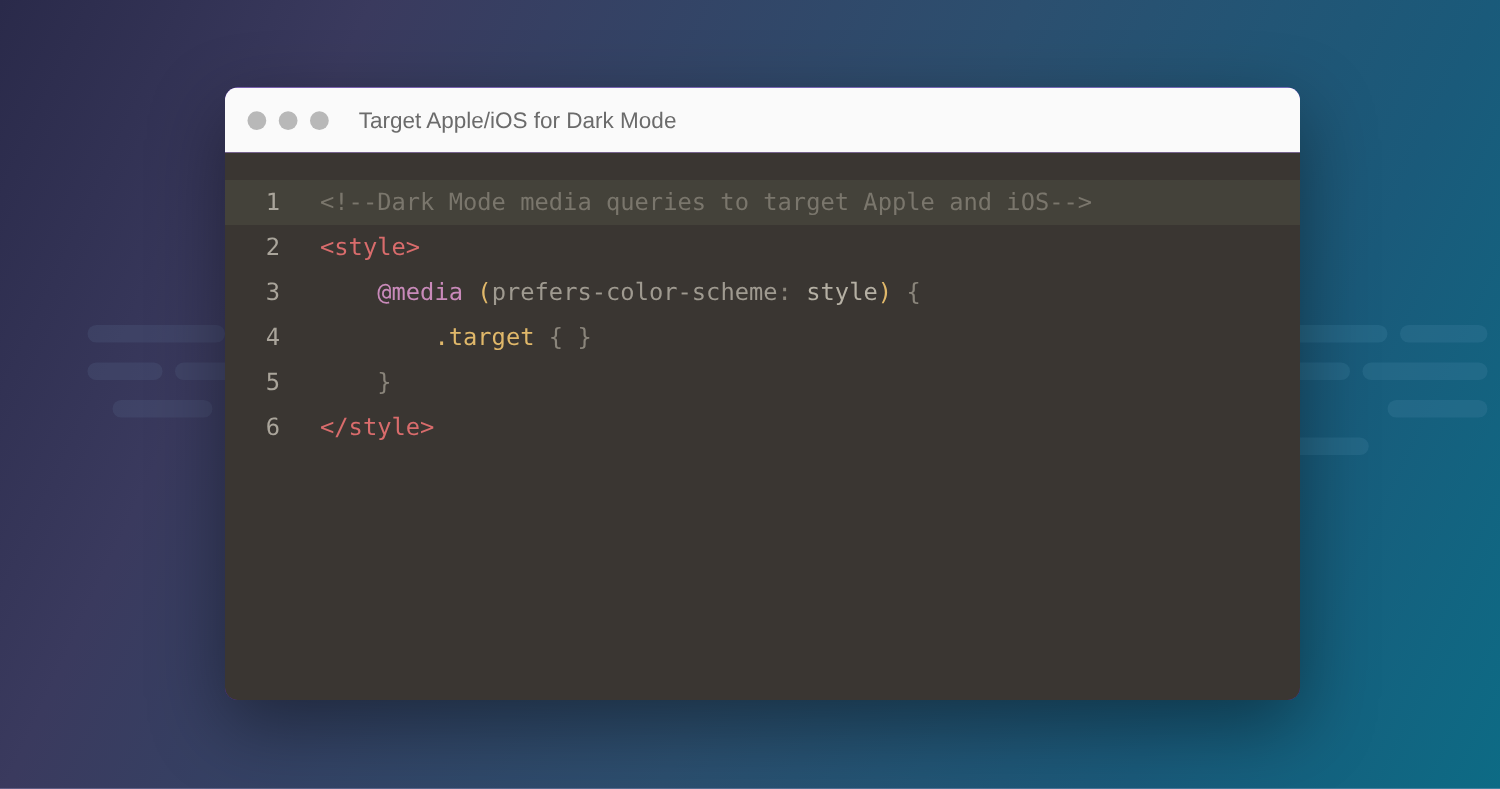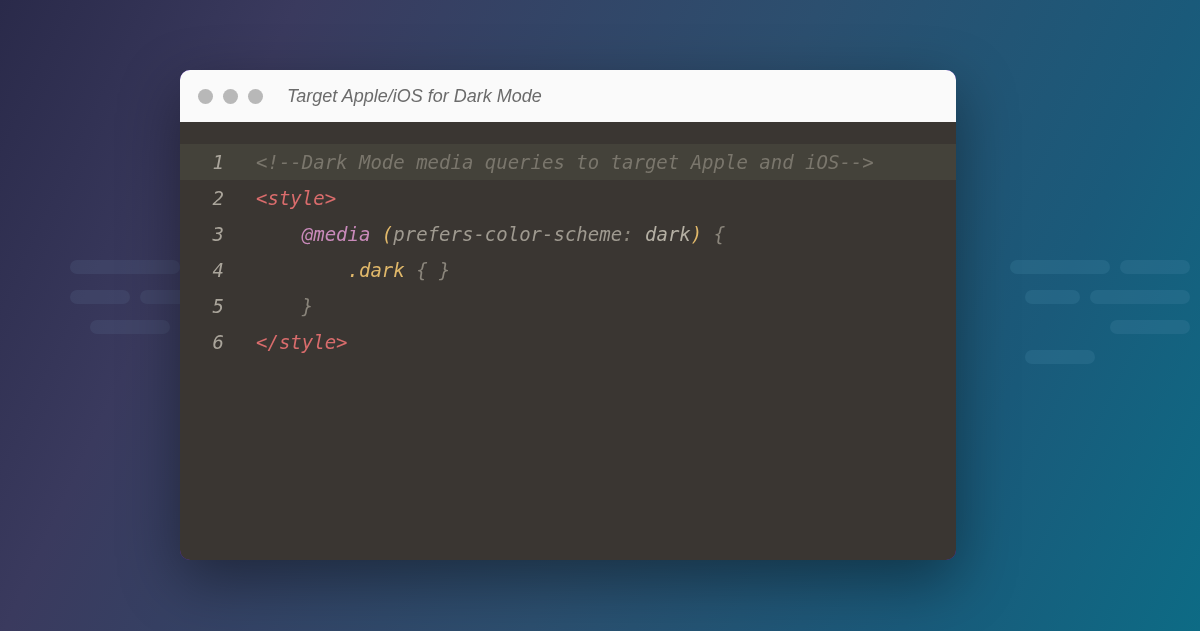--- a/index.html
+++ b/index.html
@@ -17,29 +17,28 @@
     position: absolute;
     height: 14px;
     border-radius: 7px;
     opacity: 0.35;
   }
 
   .window {
     position: absolute;
     left: 180px;
     top: 70px;
-    width: 776px;
+    width: 860px;
     height: 490px;
     background: #6d28d9;
     border-radius: 10px;
     overflow: hidden;
     box-shadow: 0 20px 60px rgba(0,0,0,0.4);
     display: flex;
     flex-direction: column;
-    font-style: italic;
   }
 
   .titlebar {
     height: 52px;
     background: #fafafa;
     display: flex;
     align-items: center;
     padding: 0 18px;
     gap: 10px;
     flex-shrink: 0;
@@ -144,25 +143,25 @@
       <div class="line highlighted">
         <div class="lnum">1</div>
         <div class="code"><span class="tk-comment">&lt;!--Dark Mode media queries to target Apple and iOS--&gt;</span></div>
       </div>
       <div class="line">
         <div class="lnum">2</div>
         <div class="code"><span class="tk-tag">&lt;style&gt;</span></div>
       </div>
       <div class="line">
         <div class="lnum">3</div>
-        <div class="code"><span style="color: rgb(90, 86, 79);">    </span><span class="tk-atrule">@media</span><span> </span><span class="tk-paren">(</span><span class="tk-prop">prefers-color-scheme</span><span class="tk-punct">:</span><span> </span><span class="tk-val">dark</span><span class="tk-paren">)</span><span> </span><span class="tk-brace">{</span></div>
+        <div class="code"><span style="color: rgb(90, 86, 79);">    </span><span class="tk-atrule">@media</span><span> </span><span class="tk-paren">(</span><span class="tk-prop">prefers-color-scheme</span><span class="tk-punct">:</span><span> </span><span class="tk-val">style</span><span class="tk-paren">)</span><span> </span><span class="tk-brace">{</span></div>
       </div>
       <div class="line">
         <div class="lnum">4</div>
-        <div class="code"><span style="color: rgb(90, 86, 79);">        </span><span class="tk-class">.dark</span><span> </span><span class="tk-brace">{</span><span> </span><span class="tk-brace">}</span></div>
+        <div class="code"><span style="color: rgb(90, 86, 79);">        </span><span class="tk-class">.target</span><span> </span><span class="tk-brace">{</span><span> </span><span class="tk-brace">}</span></div>
       </div>
       <div class="line">
         <div class="lnum">5</div>
         <div class="code"><span style="color: rgb(90, 86, 79);">    </span><span class="tk-brace">}</span></div>
       </div>
       <div class="line">
         <div class="lnum">6</div>
         <div class="code"><span class="tk-tag">&lt;/style&gt;</span></div>
       </div>
     </div>

